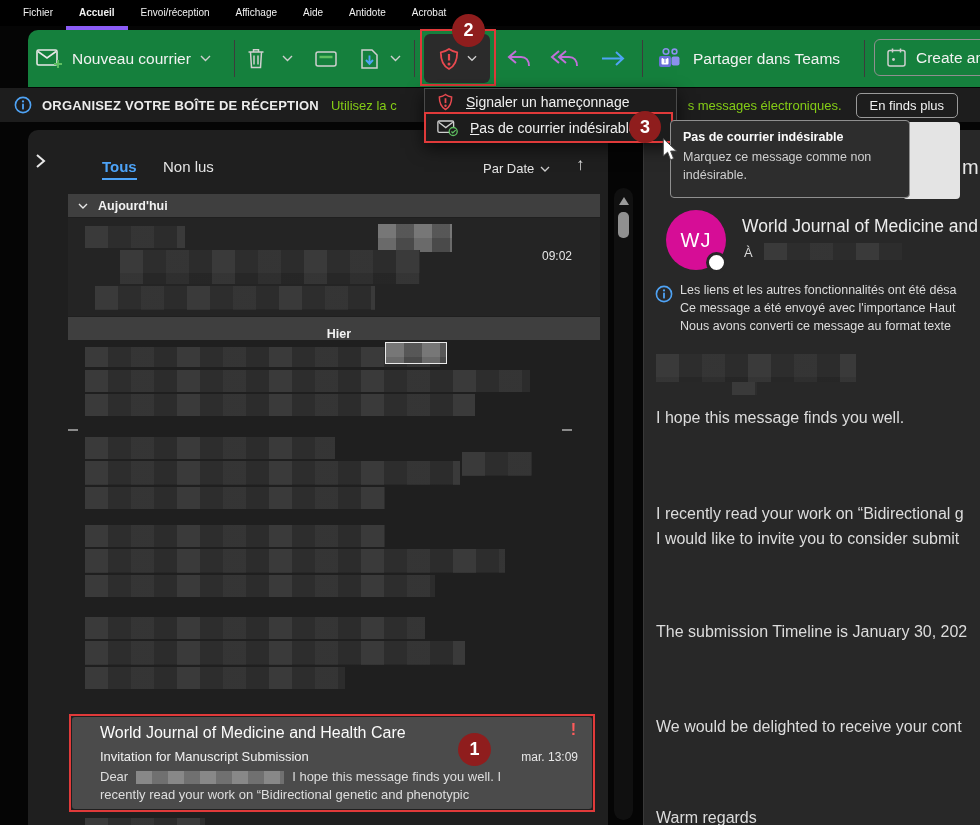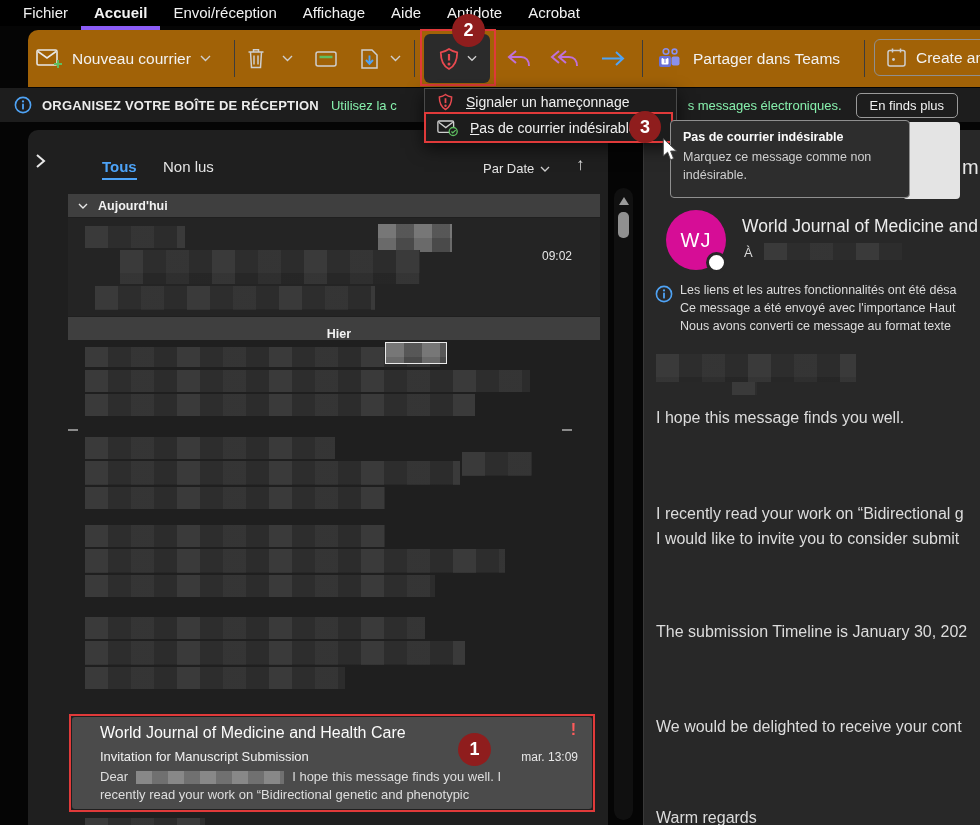--- a/index.html
+++ b/index.html
@@ -1,33 +1,33 @@
 <!DOCTYPE html>
 <html><head>
 <meta charset="utf-8">
 <style>
   html,body{margin:0;padding:0;background:#000;}
   #app{position:relative;width:980px;height:825px;background:#050505;overflow:hidden;
        font-family:"Liberation Sans",sans-serif;color:#f0f0f0;}
   .abs{position:absolute;}
   
   .tabbar{position:absolute;left:0;top:0;width:980px;height:26px;display:flex;align-items:flex-start;padding-left:10px;background:#000;}
-  .tab{padding:2px 13px 0 13px;font-size:15px;color:#f2f2f2;height:24px;line-height:22px;}
+  .tab{padding:2px 13px 0 13px;font-size:10px;color:#f2f2f2;height:24px;line-height:22px;}
   .tab.active{font-weight:700;border-bottom:5px solid #8b5cf6;}
   
-  .toolbar{position:absolute;left:28px;top:30px;width:952px;height:57px;background:#a16207;border-radius:10px 0 0 0;overflow:hidden;}
+  .toolbar{position:absolute;left:28px;top:30px;width:952px;height:57px;background:#15803d;border-radius:10px 0 0 0;overflow:hidden;}
   .tb{position:absolute;display:flex;align-items:center;height:57px;gap:9px;}
   .tb-sep{position:absolute;top:10px;width:1px;height:37px;background:#3c3c3c;}
   .tb-label{font-size:15.5px;color:#f2f2f2;white-space:nowrap;}
   .junk-btn{position:absolute;left:396px;top:4px;width:66px;height:49px;background:#2b2b2b;border-radius:6px;display:flex;align-items:center;justify-content:center;gap:7px;}
   .cal-btn{position:absolute;left:846px;top:9px;height:37px;width:160px;border:1px solid #8f8f8f;border-radius:6px;display:flex;align-items:center;gap:9px;padding-left:11px;box-sizing:border-box;}
   
   .banner{position:absolute;left:0;top:88px;width:980px;height:34px;background:#1d1d1d;display:flex;align-items:center;font-size:13px;color:#ececec;}
   .banner-title{font-weight:700;margin-left:10px;letter-spacing:.2px;}
-  .banner-frag{margin-left:12px;color:#86efac;}
+  .banner-frag{margin-left:12px;color:#84cc16;}
   .learn-btn{border:1px solid #9a9a9a;border-radius:5px;padding:4px 13px;margin:0 22px 0 14px;font-size:13px;color:#f2f2f2;white-space:nowrap;}
   
   .junk-menu{position:absolute;left:424px;top:88px;width:253px;height:54px;background:#1c1c1c;border:1px solid #4a4a4a;box-sizing:border-box;z-index:45;box-shadow:0 6px 16px rgba(0,0,0,.65);}
   .menu-item{height:26px;display:flex;align-items:center;gap:12px;padding-left:12px;font-size:14px;color:#f0f0f0;}
   .accel{text-decoration:underline;}
   
   .ann-rect{position:absolute;border:2px solid #e03a3a;box-sizing:border-box;}
   .ann-badge{position:absolute;width:33px;height:33px;border-radius:50%;background:#8f1d1d;color:#fff;font-weight:700;font-size:18px;display:flex;align-items:center;justify-content:center;}
   
   .tooltip{position:absolute;left:670px;top:120px;width:240px;height:78px;background:#2d2d2d;border:1px solid #8f8f8f;border-radius:4px;padding:9px 12px;box-sizing:border-box;z-index:60;}

